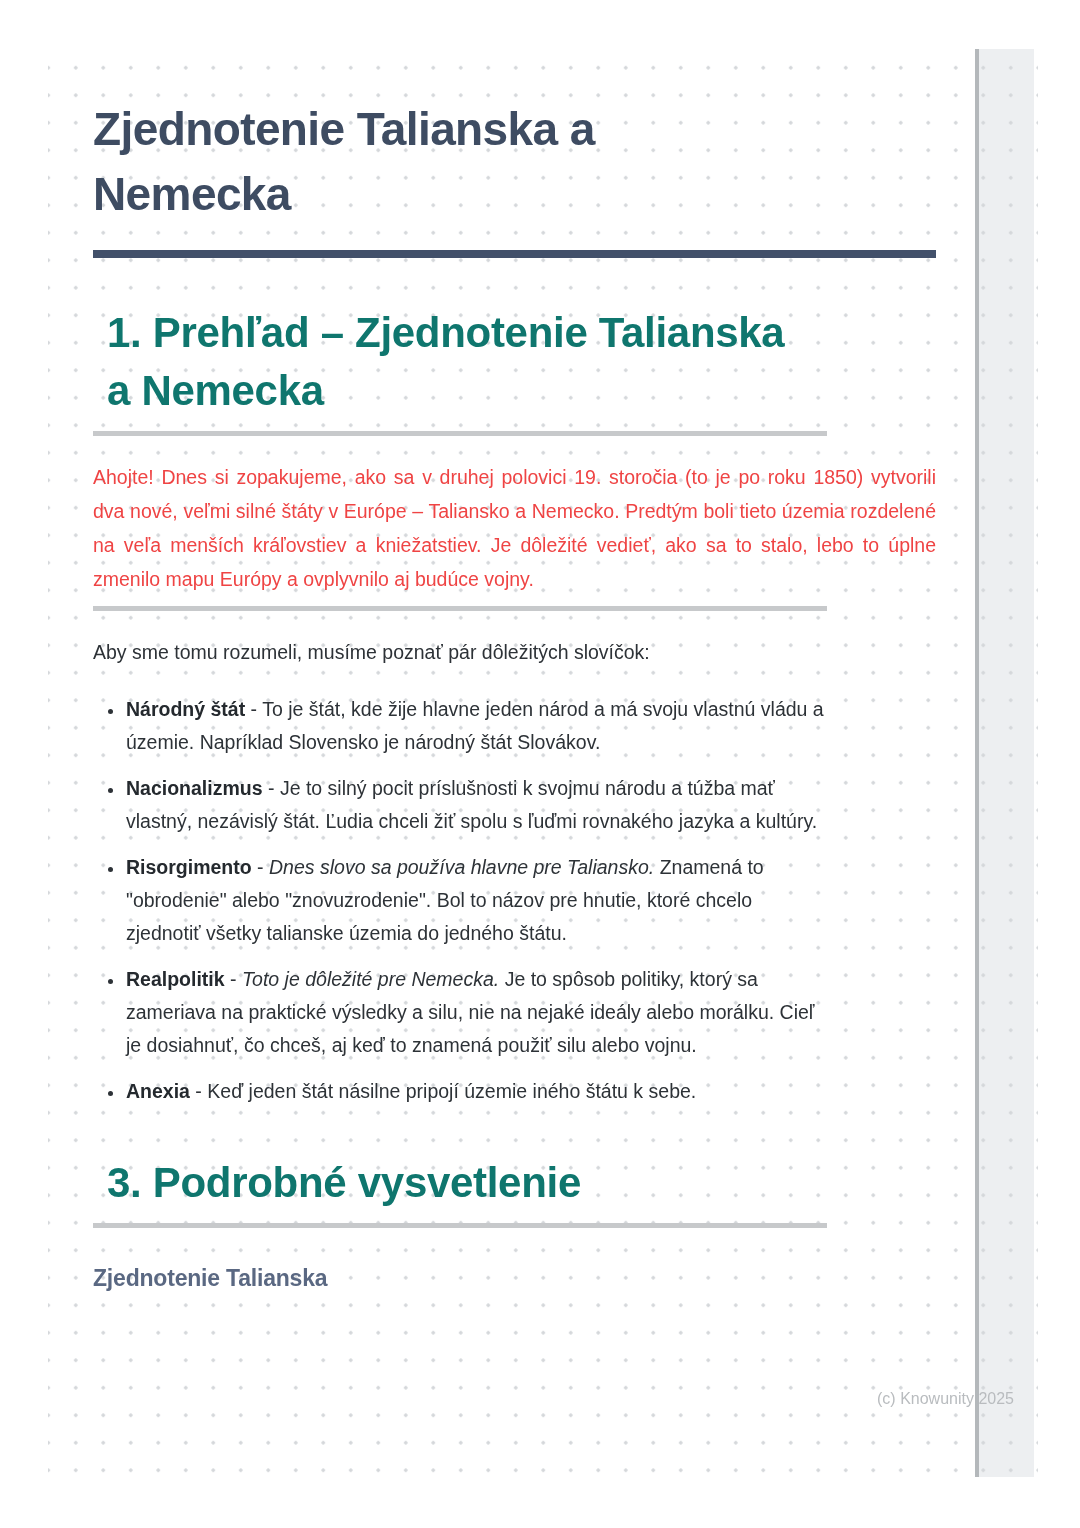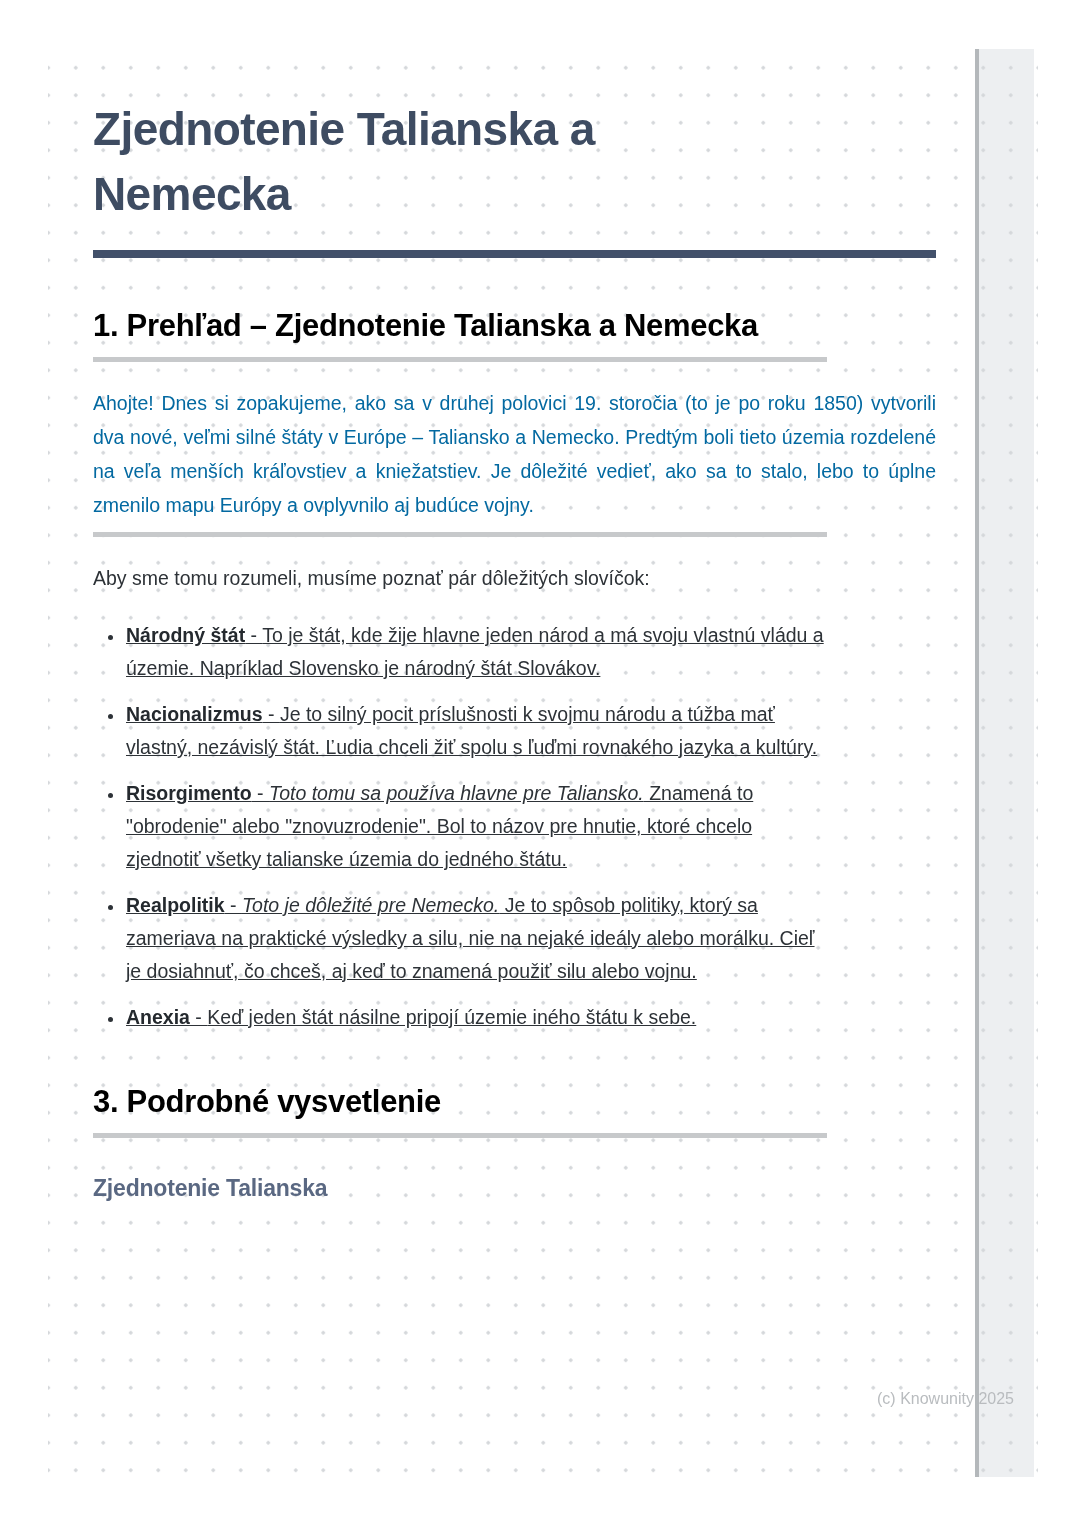--- a/index.html
+++ b/index.html
@@ -51,57 +51,56 @@
     color: #3e4c62;
   }
   .rule-dark {
     border: none;
     height: 8px;
     background: #42506a;
     margin: 22px 0 0 0;
     width: 843px;
   }
   .sec-heading {
-    margin: 46px 0 0 0;
+    margin: 46px 0 0 14px;
     max-width: 680px;
-    font-size: 31px;
+    font-size: 42px;
     line-height: 1.4;
     font-weight: 800;
     letter-spacing: -0.3px;
-    color: #000000;
+    color: #0f766e;
   }
   .rule-light {
     border: none;
     height: 5px;
     background: #c7c9cb;
     margin: 10px 0 0 0;
     width: 734px;
   }
   .body-par {
     margin: 24px 0 0 0;
     font-size: 19.5px;
     line-height: 34px;
     text-align: justify;
-    color: #0369a1;
+    color: #ef4444;
   }
   .intro-par {
     margin: 24px 0 0 0;
     font-size: 19.5px;
     line-height: 34px;
     color: #2d3237;
   }
   .terms {
     margin: 24px 16px 0 0;
     padding: 0 0 0 31px;
     width: 700px;
     font-size: 19.5px;
     line-height: 33px;
     color: #2d3237;
     list-style: disc outside;
-    text-decoration: underline;
   }
   .terms li { margin: 0 0 13px 0; padding-left: 2px; }
   .terms li::marker { color: #2d3237; font-size: 0.82em; }
   .terms li:last-child { margin-bottom: 0; }
   .term-b { font-weight: 700; color: #24292e; }
   .note-i { font-style: italic; }
   .sub-heading {
     margin: 36px 0 0 0;
     font-size: 23px;
     line-height: 1.3;
@@ -142,24 +141,24 @@
       <p class="intro-par">Aby sme tomu rozumeli, musíme poznať pár dôležitých slovíčok:</p>
 
       <ul class="terms">
         <li>
           <span class="term-b">Národný štát</span><span> - </span><em class="note-i"></em><span>To je štát, kde žije hlavne jeden národ a má svoju vlastnú vládu a územie. Napríklad Slovensko je národný štát Slovákov.</span>
         </li>
         <li>
           <span class="term-b">Nacionalizmus</span><span> - </span><em class="note-i"></em><span>Je to silný pocit príslušnosti k svojmu národu a túžba mať vlastný, nezávislý štát. Ľudia chceli žiť spolu s ľuďmi rovnakého jazyka a kultúry.</span>
         </li>
         <li>
-          <span class="term-b">Risorgimento</span><span> - </span><em class="note-i">Toto tomu sa používa hlavne pre Taliansko.</em><span> Znamená to "obrodenie" alebo "znovuzrodenie". Bol to názov pre hnutie, ktoré chcelo zjednotiť všetky talianske územia do jedného štátu.</span>
+          <span class="term-b">Risorgimento</span><span> - </span><em class="note-i">Dnes slovo sa používa hlavne pre Taliansko.</em><span> Znamená to "obrodenie" alebo "znovuzrodenie". Bol to názov pre hnutie, ktoré chcelo zjednotiť všetky talianske územia do jedného štátu.</span>
         </li>
         <li>
-          <span class="term-b">Realpolitik</span><span> - </span><em class="note-i">Toto je dôležité pre Nemecko.</em><span> Je to spôsob politiky, ktorý sa zameriava na praktické výsledky a silu, nie na nejaké ideály alebo morálku. Cieľ je dosiahnuť, čo chceš, aj keď to znamená použiť silu alebo vojnu.</span>
+          <span class="term-b">Realpolitik</span><span> - </span><em class="note-i">Toto je dôležité pre Nemecka.</em><span> Je to spôsob politiky, ktorý sa zameriava na praktické výsledky a silu, nie na nejaké ideály alebo morálku. Cieľ je dosiahnuť, čo chceš, aj keď to znamená použiť silu alebo vojnu.</span>
         </li>
         <li>
           <span class="term-b">Anexia</span><span> - </span><em class="note-i"></em><span>Keď jeden štát násilne pripojí územie iného štátu k sebe.</span>
         </li>
       </ul>
     </section>
 
     <section>
       <h2 class="sec-heading">3. Podrobné vysvetlenie</h2>
       <hr class="rule-light">

